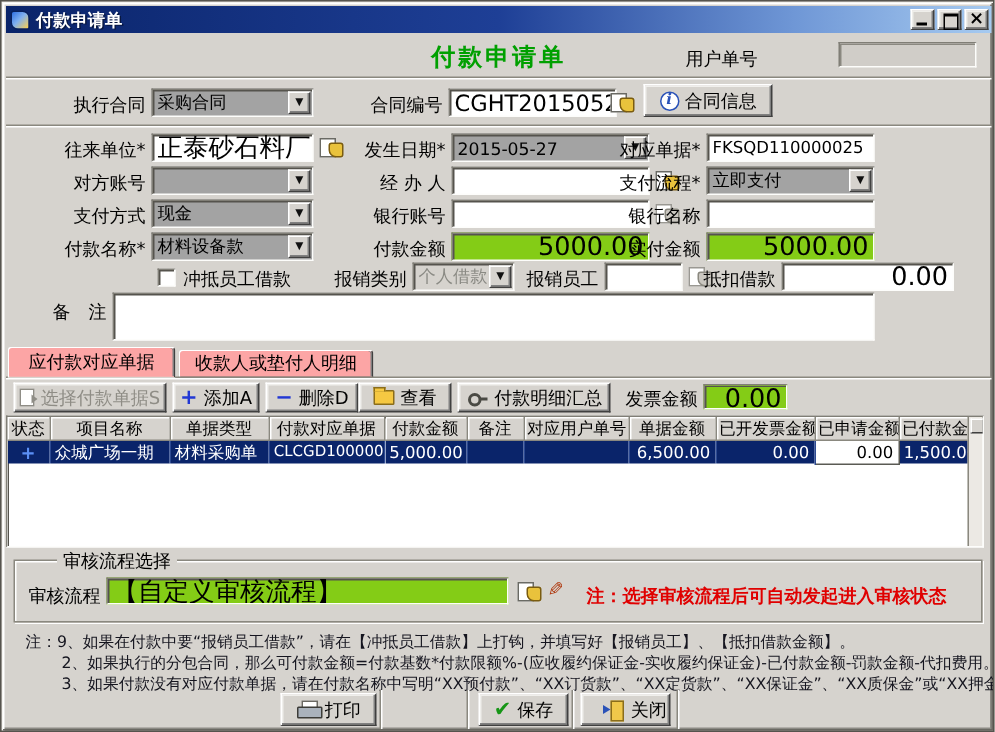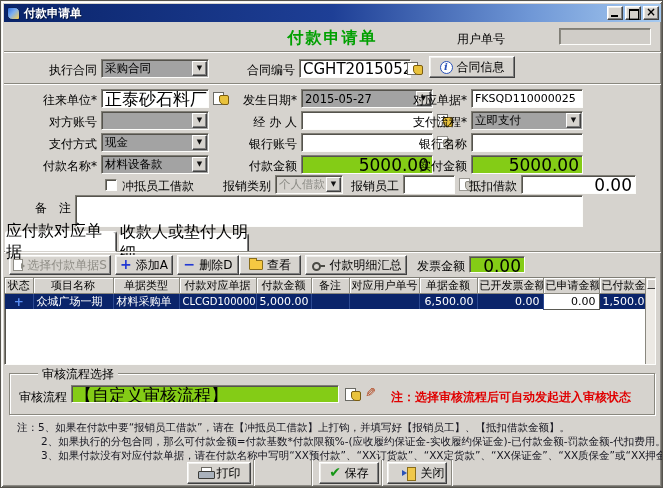--- a/index.html
+++ b/index.html
@@ -83,23 +83,23 @@
   .print-ico::before { content:""; position:absolute; left:3px; top:0; width:9px; height:5px; background:#fff; border:1px solid #6a6862; }
   .print-ico::after { content:""; position:absolute; left:0; top:4px; width:15px; height:6px; background:#aab2bc; border:1px solid #3c3c38; border-radius:1px; }
   .check-ico::after { content:"✔"; color:#169616; font-size:14px; font-weight:bold; line-height:12px; }
   .exit-ico { position:relative; width:15px; height:12px; flex:none; }
   .exit-ico::before { content:""; position:absolute; right:1px; top:0; width:7px; height:12px; background:#f0c84a; border:1px solid #8a6d1a; }
   .exit-ico::after { content:""; position:absolute; left:0; top:3px; width:0; height:0;
     border-top:3px solid transparent; border-bottom:3px solid transparent; border-left:5px solid #2a52b8; }
   .pen-ico::after { content:"✎"; color:#b03a10; font-size:13px; line-height:12px; display:inline-block; transform:scaleX(-1); }
 
   
-  .tab { position:absolute; background:#ffffff; border:1px solid; border-color:#fff #404040 #d6d3ce #fff;
+  .tab { position:absolute; background:#fca5a5; border:1px solid; border-color:#fff #404040 #d6d3ce #fff;
     border-radius:3px 3px 0 0; box-shadow:inset -1px 0 0 #808080;
-    display:flex; align-items:center; justify-content:center; font-size:16px; }
+    display:flex; align-items:center; justify-content:center; font-size:12px; }
   .tab.inactive { border-bottom-color:#404040; }
 
   
   .grid-box { position:absolute; left:3px; top:276px; width:652px; height:88px; background:#fff;
     border:1px solid; border-color:#807e76 #fdfdfb #fdfdfb #807e76; box-shadow:inset 1px 1px 0 #55534d; overflow:hidden; }
   table.grid { border-collapse:collapse; table-layout:fixed; width:641px; font-size:11px; }
   table.grid th { height:15px; background:#d6d3ce; font-weight:normal; padding:0 2px;
     border-right:1px solid #8a887f; border-bottom:1px solid #8a887f;
     box-shadow:inset 1px 1px 0 #fff; white-space:nowrap; overflow:hidden; text-align:center; }
   table.grid td { height:15px; padding:0 3px; white-space:nowrap; overflow:hidden; }
@@ -295,21 +295,21 @@
 
   <div class="groupbox">
     <span class="groupbox-title">审核流程选择</span>
   </div>
   <div class="lbl" style="left:14px;top:388px;width:52px;">审核流程</div>
   <div class="field amt" style="left:70px;top:384px;width:268px;height:18px;text-align:left;">【自定义审核流程】</div>
   <span class="hand-ico" style="position:absolute;left:344px;top:386px;"></span>
   <span class="pen-ico" style="position:absolute;left:364px;top:385px;"></span>
   <div class="red-note" style="left:390px;top:388px;">注：选择审核流程后可自动发起进入审核状态</div>
 
-  <div class="note-line" style="left:16px;top:420px;">注：5、如果在付款中要“报销员工借款”，请在【冲抵员工借款】上打钩，并填写好【报销员工】、【抵扣借款金额】。</div>
+  <div class="note-line" style="left:16px;top:420px;">注：9、如果在付款中要“报销员工借款”，请在【冲抵员工借款】上打钩，并填写好【报销员工】、【抵扣借款金额】。</div>
   <div class="note-line" style="left:40px;top:434px;">2、如果执行的分包合同，那么可付款金额=付款基数*付款限额%-(应收履约保证金-实收履约保证金)-已付款金额-罚款金额-代扣费用。</div>
   <div class="note-line" style="left:40px;top:448px;">3、如果付款没有对应付款单据，请在付款名称中写明“XX预付款”、“XX订货款”、“XX定货款”、“XX保证金”、“XX质保金”或“XX押金”。</div>
 
   <div class="vsep" style="left:252px;top:459px;height:26px;"></div>
   <div class="vsep" style="left:310px;top:459px;height:26px;"></div>
   <div class="vsep" style="left:380px;top:459px;height:26px;"></div>
   <div class="vsep" style="left:450px;top:459px;height:26px;"></div>
   <div class="btn" style="left:186px;top:461px;width:64px;height:22px;">
     <span class="print-ico"></span>
     <span>打印</span>

